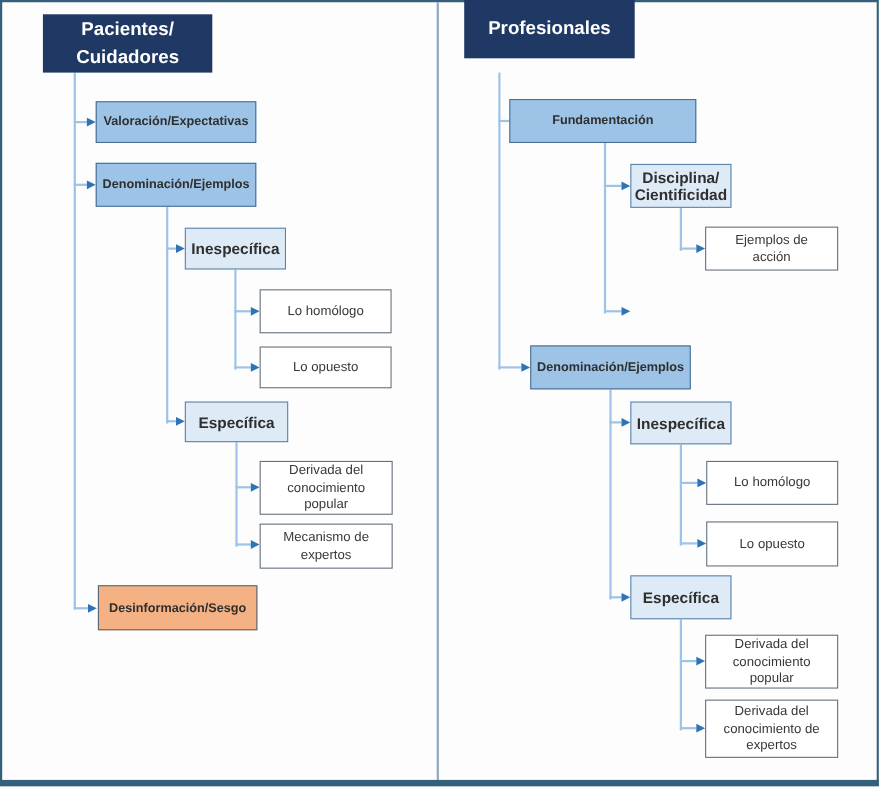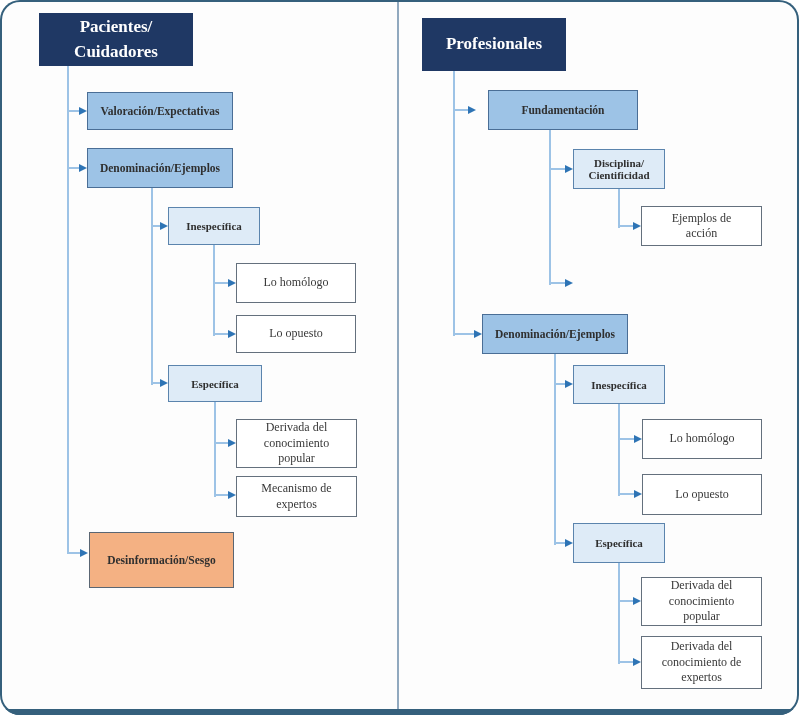--- a/index.html
+++ b/index.html
@@ -2,23 +2,22 @@
 <html style="--header-bg: #1F3864; --header-text: #FFFFFF; --mid-blue-fill: #9DC3E6; --mid-blue-border: #4A6E96; --light-blue-fill: #DEEBF7; --light-blue-border: #5B84AD; --white-fill: #FFFFFF; --white-border: #64707D; --orange-fill: #F4B183; --orange-border: #5A6673; --line: #9DC3E6; --arrow: #2E74B5; --frame-border: #35607C; --divider: #91A9BF; --text-dark: #2F2F2F;"><head>
 <meta charset="utf-8">
 <style>
   html, body { margin: 0; padding: 0; background: #ffffff; }
   .frame {
     position: relative;
     width: 799px;
     height: 715px;
     background: #fdfdfd;
     box-shadow: inset 0 0 0 2px var(--frame-border, #35607C);
-    font-family: Liberation Serif, serif;
+    font-family: Liberation Sans, sans-serif;
     overflow: hidden;
-    border-radius: 20px;
   }
   .bottom-bar {
     position: absolute; left: 0; right: 0; bottom: 0; height: 6px;
     background: var(--frame-border, #35607C);
   }
   .divider {
     position: absolute; top: 2px; bottom: 6px; left: 397px; width: 2px;
     background: var(--divider, #91A9BF);
   }
   .node {
@@ -42,21 +41,21 @@
   .n-mid {
     background: var(--mid-blue-fill, #9DC3E6);
     border: 1.5px solid var(--mid-blue-border, #4A6E96);
     font-weight: bold;
     font-size: 11.5px;
   }
   .n-light {
     background: var(--light-blue-fill, #DEEBF7);
     border: 1.5px solid var(--light-blue-border, #5B84AD);
     font-weight: bold;
-    font-size: 11px;
+    font-size: 14px;
   }
   .n-white {
     background: var(--white-fill, #FFFFFF);
     border: 1.5px solid var(--white-border, #64707D);
     font-size: 12px;
     line-height: 1.28;
     color: #383838;
   }
   .n-orange {
     background: var(--orange-fill, #F4B183);
@@ -112,21 +111,21 @@
   <div class="node n-mid" style="left:87px;top:148px;width:146px;height:40px">Denominación/Ejemplos</div>
   <div class="node n-light" style="left:168px;top:207px;width:92px;height:38px">Inespecífica</div>
   <div class="node n-white" style="left:236px;top:263px;width:120px;height:40px">Lo homólogo</div>
   <div class="node n-white" style="left:236px;top:315px;width:120px;height:38px">Lo opuesto</div>
   <div class="node n-light" style="left:168px;top:365px;width:94px;height:37px">Específica</div>
   <div class="node n-white" style="left:236px;top:419px;width:121px;height:49px">Derivada del
 conocimiento
 popular</div>
   <div class="node n-white" style="left:236px;top:476px;width:121px;height:41px">Mecanismo de
 expertos</div>
-  <div class="node n-orange" style="left:89px;top:532px;width:145px;height:56px">Desinformación/Sesgo</div>
+  <div class="node n-orange" style="left:89px;top:532px;width:145px;height:41px">Desinformación/Sesgo</div>
 
   <div class="vline" style="left:453px;top:66px;height:270px"></div>
   <div class="hline" style="left:453px;top:109px;width:15px"></div>
   <div class="arrow" style="left:468px;top:106px"></div>
   <div class="hline" style="left:453px;top:333px;width:21px"></div>
   <div class="arrow" style="left:474px;top:330px"></div>
 
   <div class="vline" style="left:549px;top:130px;height:155px"></div>
   <div class="hline" style="left:549px;top:168px;width:16px"></div>
   <div class="arrow" style="left:565px;top:165px"></div>
@@ -148,22 +147,22 @@
   <div class="arrow" style="left:634px;top:435px"></div>
   <div class="hline" style="left:618px;top:493px;width:16px"></div>
   <div class="arrow" style="left:634px;top:490px"></div>
 
   <div class="vline" style="left:618px;top:563px;height:101px"></div>
   <div class="hline" style="left:618px;top:600px;width:15px"></div>
   <div class="arrow" style="left:633px;top:597px"></div>
   <div class="hline" style="left:618px;top:661px;width:15px"></div>
   <div class="arrow" style="left:633px;top:658px"></div>
 
-  <div class="node n-header" style="left:422px;top:18px;width:144px;height:53px">Profesionales</div>
-  <div class="node n-mid" style="left:488px;top:90px;width:150px;height:40px">Fundamentación</div>
+  <div class="node n-header" style="left:422px;top:0;width:155px;height:53px">Profesionales</div>
+  <div class="node n-mid" style="left:463px;top:90px;width:170px;height:40px">Fundamentación</div>
   <div class="node n-light" style="left:573px;top:149px;width:92px;height:40px">Disciplina/
 Cientificidad</div>
   <div class="node n-white" style="left:641px;top:206px;width:121px;height:40px">Ejemplos de
 acción</div>
   <div class="node n-mid" style="left:482px;top:314px;width:146px;height:40px">Denominación/Ejemplos</div>
   <div class="node n-light" style="left:573px;top:365px;width:92px;height:39px">Inespecífica</div>
   <div class="node n-white" style="left:642px;top:419px;width:120px;height:40px">Lo homólogo</div>
   <div class="node n-white" style="left:642px;top:474px;width:120px;height:41px">Lo opuesto</div>
   <div class="node n-light" style="left:573px;top:523px;width:92px;height:40px">Específica</div>
   <div class="node n-white" style="left:641px;top:577px;width:121px;height:49px">Derivada del

